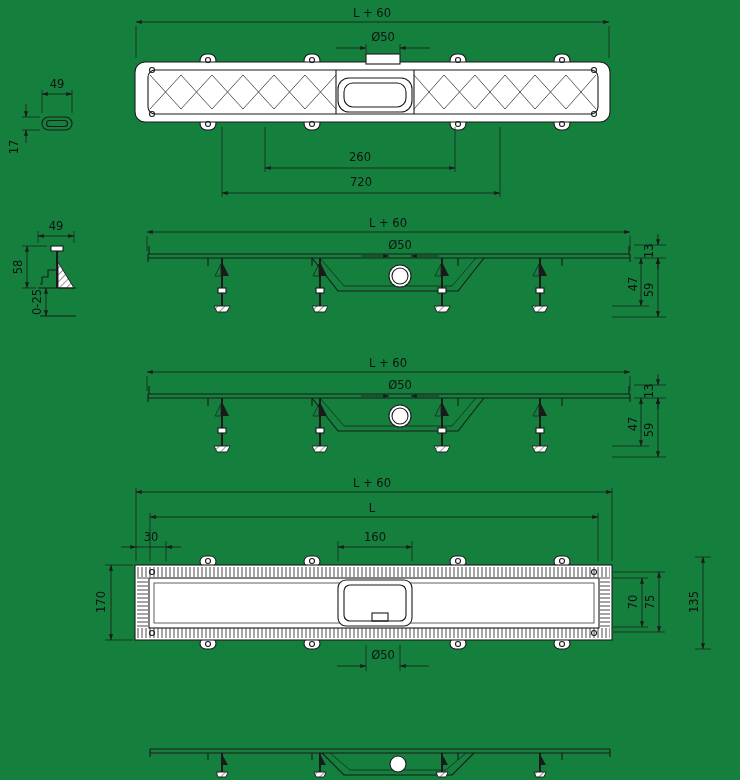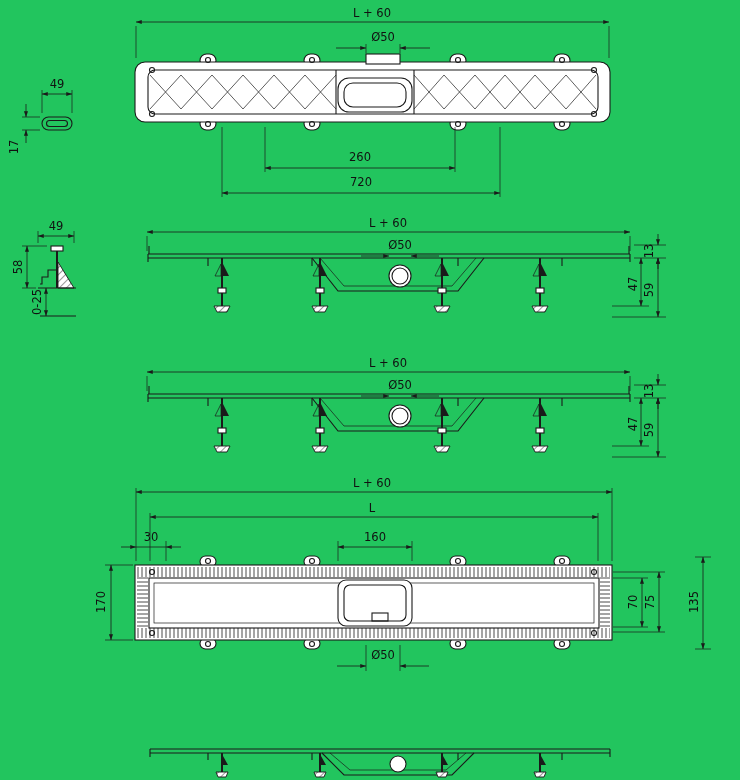--- a/index.html
+++ b/index.html
@@ -1,16 +1,16 @@
 <!DOCTYPE html>
 <html><head>
 <meta charset="utf-8">
 <style>
   html,body{margin:0;padding:0;background:#ffffff;}
-  .canvas{width:740px;height:780px;background:#22c55e;position:relative;overflow:hidden;}
+  .canvas{width:740px;height:780px;background:#15803d;position:relative;overflow:hidden;}
   svg{display:block;}
   svg text{font-family:"DejaVu Sans","Liberation Sans",sans-serif;font-size:11.5px;fill:#111;}
   .lbl{text-anchor:middle;}
   .ln{stroke:#1a1a1a;stroke-width:1.1;fill:none;}
   .lnw{stroke:#1a1a1a;stroke-width:1.1;fill:#ffffff;}
   .thin{stroke:#1a1a1a;stroke-width:0.7;fill:none;}
   .dim{stroke:#1a1a1a;stroke-width:0.8;fill:none;}
   .ext{stroke:#1a1a1a;stroke-width:0.7;fill:none;}
   .pin{stroke:#1a1a1a;stroke-width:2;fill:none;}
   .fb{fill:#1a1a1a;stroke:none;}

